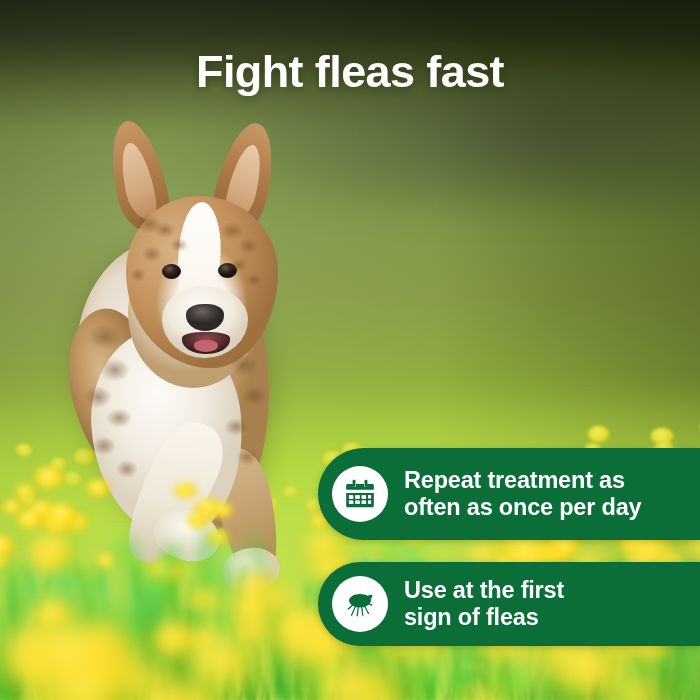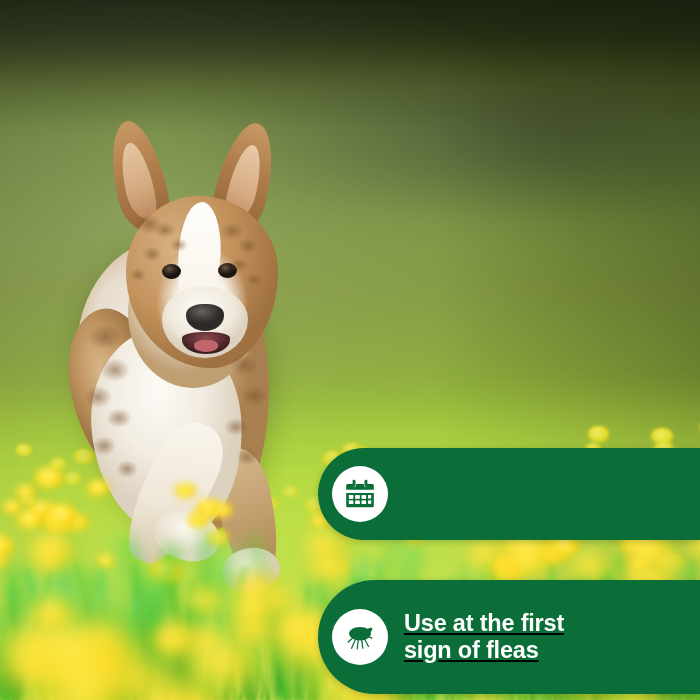--- a/index.html
+++ b/index.html
@@ -227,21 +227,21 @@
     width:56px;height:56px;margin-left:14px;margin-right:16px;
     background:#fff;border-radius:50%;
     display:flex;align-items:center;justify-content:center;
   }
   .badge-text{
     color:#fff;font-weight:bold;font-size:23.5px;line-height:1.16;
     letter-spacing:-0.2px;padding-right:16px;white-space:pre-line;
   }
   #badge-1{top:334px;left:318px;height:83px;}
   #badge-2{top:448px;left:318px;height:92px;}
-  #badge-3{top:580px;left:318px;height:114px;text-decoration:underline;}
+  #badge-3{top:562px;left:318px;height:84px;}
 </style>
 </head>
 <body>
 
 <div id="stage">
 
   <div class="photo">
     <div class="bg-base"></div>
     <div class="bg-band"></div>
     <div class="bg-vignette"></div>
@@ -893,20 +893,21 @@
       <i class="flower f-nearest" style="left:3.68%;top:98.76%;width:51px;height:38px;"></i>
       <i class="flower f-nearest" style="left:26.69%;top:90.89%;width:69px;height:51px;"></i>
       <i class="flower f-nearest" style="left:15.38%;top:93.82%;width:57px;height:42px;"></i>
       <i class="flower f-nearest" style="left:42.41%;top:89.83%;width:53px;height:39px;"></i>
       <i class="flower f-nearest" style="left:10.89%;top:89.10%;width:52px;height:39px;"></i>
       <i class="flower f-nearest" style="left:9.26%;top:91.52%;width:60px;height:45px;"></i>
       <i class="flower f-nearest" style="left:4.76%;top:89.56%;width:78px;height:57px;"></i>
       <i class="flower f-nearest" style="left:7.44%;top:95.71%;width:67px;height:50px;"></i>
     </div>
 
+  <div class="title">Fight fleas fast</div>
 
 
   <div class="badge" id="badge-2">
     <div class="badge-icon">
       <svg width="34" height="34" viewBox="0 0 64 64" aria-hidden="true">
         <g fill="#0b6e38">
           <rect x="18" y="5" width="5.5" height="13" rx="2.7"></rect>
           <rect x="40.5" y="5" width="5.5" height="13" rx="2.7"></rect>
           <path d="M9 13h10v5h5.5v-5h15v5H45v-5h10c1.7 0 3 1.3 3 3v8H6v-8c0-1.7 1.3-3 3-3z"></path>
           <path d="M6 30h52v24c0 1.7-1.3 3-3 3H9c-1.7 0-3-1.3-3-3V30zm5.5 5v6h8v-6h-8zm12 0v6h8v-6h-8zm12 0v6h8v-6h-8zm12 0v6h-0.5v-6h.5zm-36 10v6h8v-6h-8zm12 0v6h8v-6h-8zm12 0v6h8v-6h-8z"></path>
@@ -916,20 +917,22 @@
           <rect x="23" y="34" width="8" height="6.5"></rect>
           <rect x="35" y="34" width="8" height="6.5"></rect>
           <rect x="47" y="34" width="6" height="6.5"></rect>
           <rect x="11" y="44" width="8" height="6.5"></rect>
           <rect x="23" y="44" width="8" height="6.5"></rect>
           <rect x="35" y="44" width="8" height="6.5"></rect>
           <rect x="47" y="44" width="6" height="6.5"></rect>
         </g>
       </svg>
     </div>
+    <div class="badge-text">Repeat treatment as
+often as once per day</div>
   </div>
 
   <div class="badge" id="badge-3">
     <div class="badge-icon">
       <svg width="36" height="36" viewBox="0 0 64 64" aria-hidden="true">
         <g stroke="#0b6e38" stroke-width="2.2" fill="none" stroke-linecap="round">
           <path d="M24 36 L17 52"></path>
           <path d="M29 37 L27 53"></path>
           <path d="M35 37 L37 52"></path>
           <path d="M40 35 L47 49"></path>

